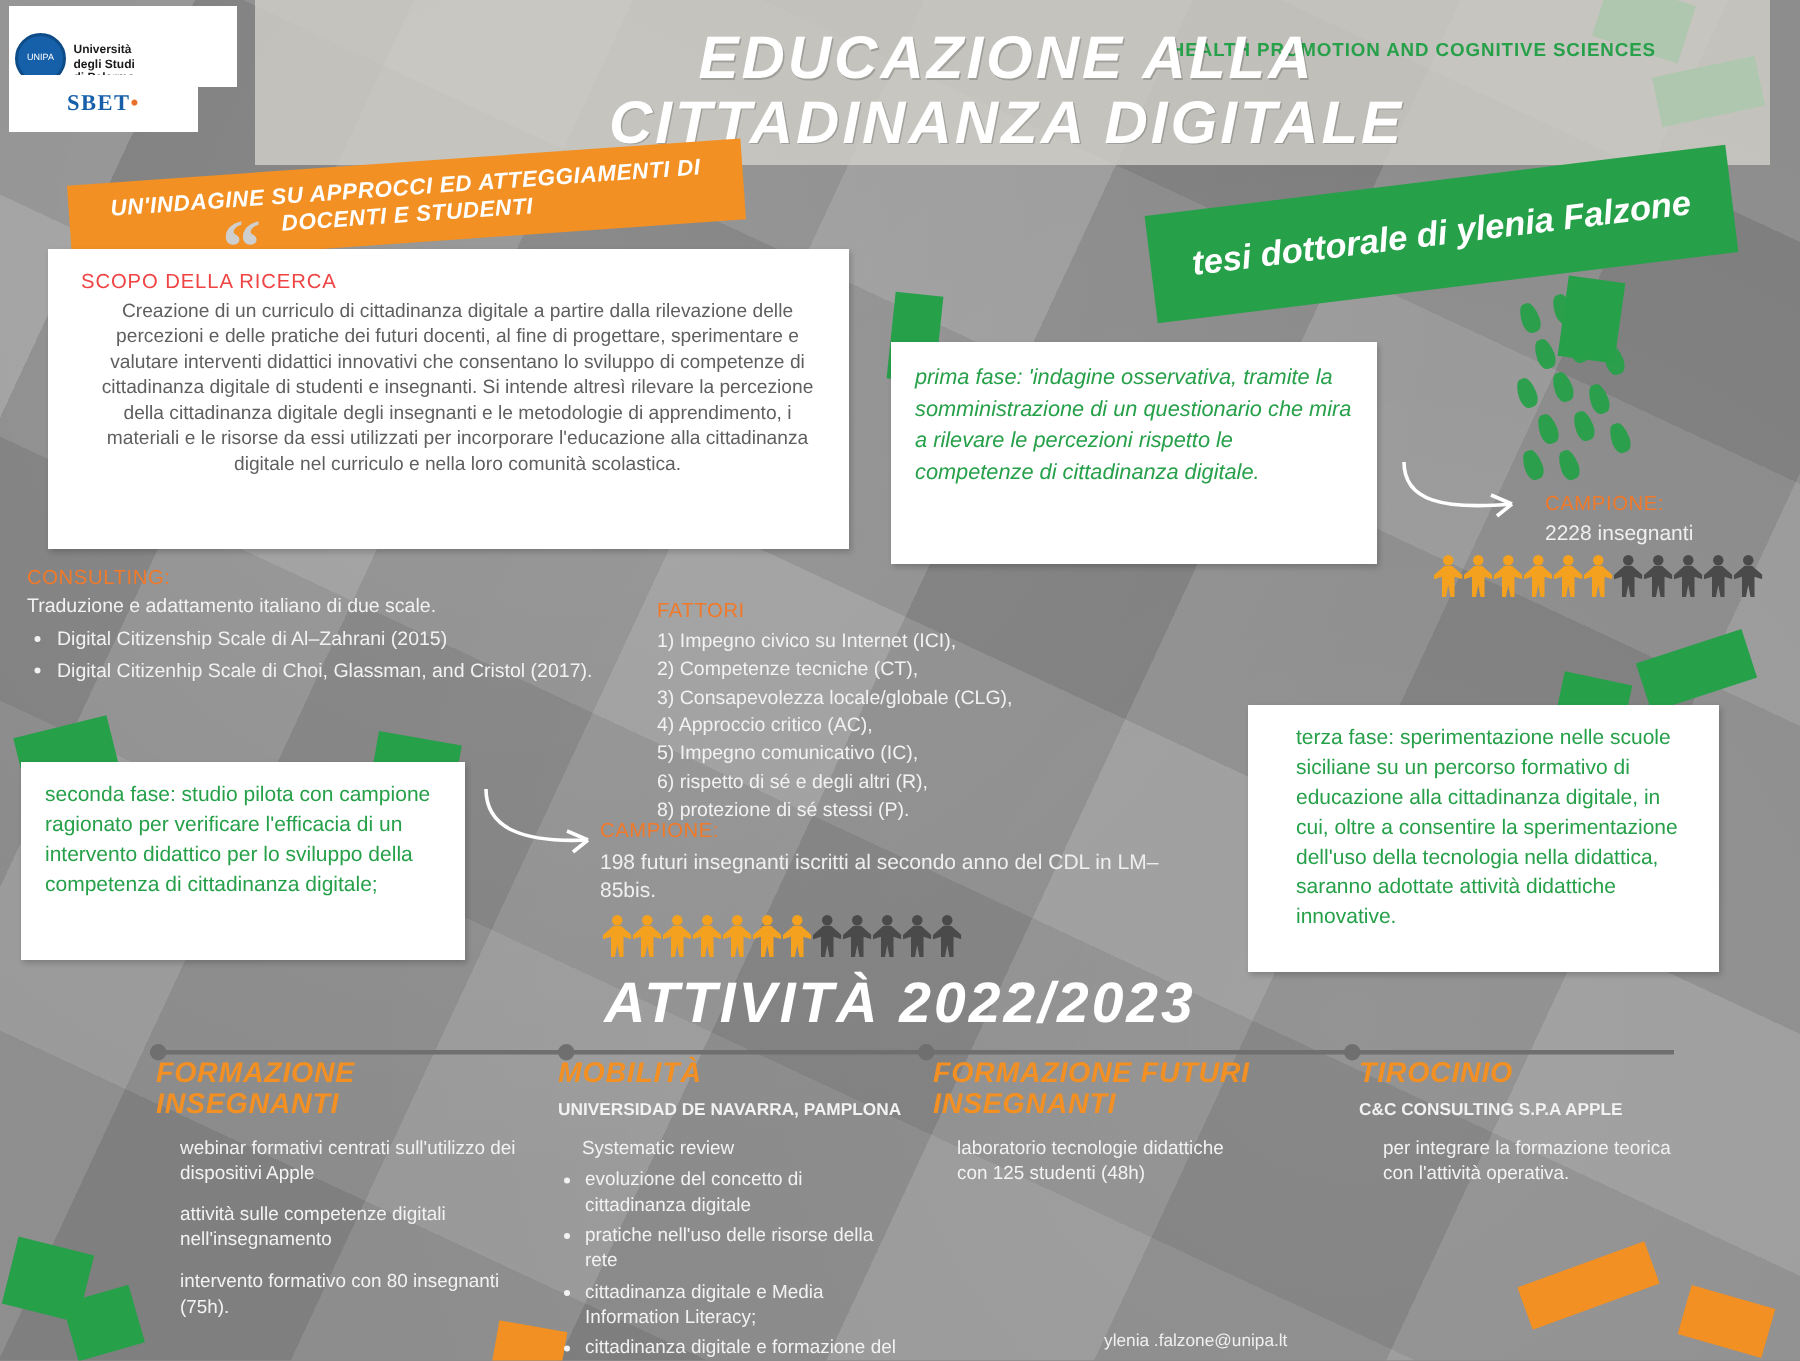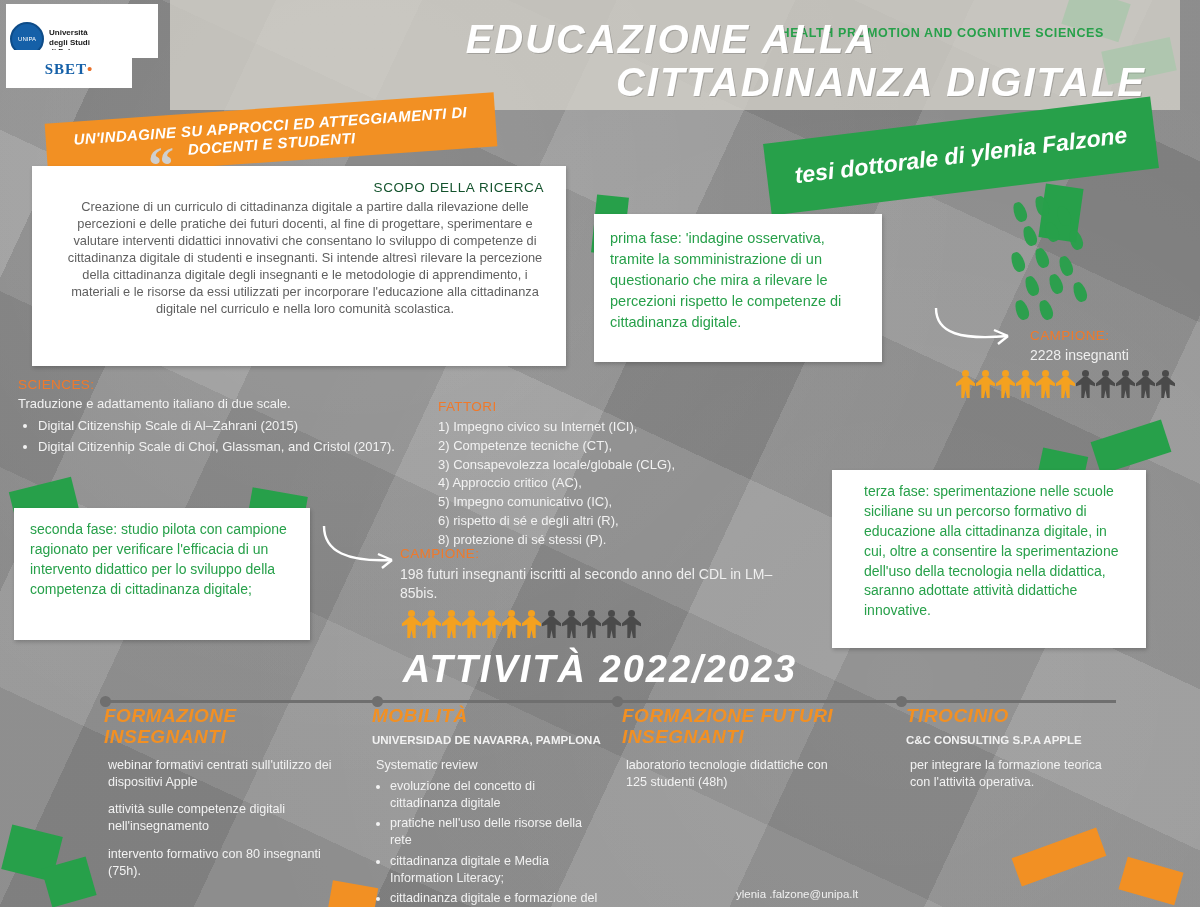--- a/index.html
+++ b/index.html
@@ -54,21 +54,21 @@
     color:#27a04a;font-weight:bold;font-size:12.5px;letter-spacing:.6px;
     text-align:right;
   }
   .header-title{
     left:196px;top:18px;width:950px;
     color:#ffffff;font-weight:bold;font-style:italic;
     font-size:40px;line-height:1.08;letter-spacing:2px;
     text-align:center;text-transform:uppercase;
     text-shadow:1px 1px 0 rgba(0,0,0,.18);
   }
-  .header-title .l2{display:block;text-align:right;}
+  .header-title .l2{display:block;}
 
   
   .tape{background:#27a04a;position:absolute;}
   .tape-tr1{right:74px;top:-6px;width:60px;height:40px;transform:rotate(18deg);}
   .tape-tr2{right:26px;top:44px;width:70px;height:34px;transform:rotate(-12deg);}
   .tape-tr3{right:120px;top:186px;width:38px;height:54px;transform:rotate(8deg);}
   .tape-mid{left:12px;top:484px;width:64px;height:34px;transform:rotate(-14deg);}
   .tape-mid2{left:250px;top:492px;width:56px;height:26px;transform:rotate(10deg);}
   .tape-green-r{right:32px;top:430px;width:74px;height:34px;transform:rotate(-18deg);}
   .tape-green-r2{right:114px;top:452px;width:46px;height:26px;transform:rotate(12deg);}
@@ -98,34 +98,34 @@
     line-height:1.2;text-align:center;
     display:flex;align-items:center;justify-content:center;
     box-sizing:border-box;padding:2px 10px;
   }
 
   
   .card{background:#fff;box-shadow:1px 2px 4px rgba(0,0,0,.20);position:absolute;box-sizing:border-box;}
 
   .card-scope{left:32px;top:166px;width:534px;height:200px;padding:14px 22px 10px 22px;}
   .card-scope .ttl{
-    text-align:right;color:#14532d;font-size:13.5px;letter-spacing:.6px;margin-bottom:3px;
+    text-align:left;color:#ef4444;font-size:13.5px;letter-spacing:.6px;margin-bottom:3px;
     text-transform:uppercase;
   }
   .card-scope .body{
     text-align:center;color:#5f5f5f;font-size:12.8px;line-height:1.33;margin-left:12px;
   }
   .quote{
     position:absolute;color:#cfcfcf;font-weight:bold;font-size:52px;line-height:1;
     font-family:"Liberation Serif", serif;
   }
   .quote-open{left:148px;top:140px;}
   .quote-close{left:406px;top:336px;}
 
-  .card-fase1{left:594px;top:214px;width:288px;height:148px;padding:14px 16px;}
+  .card-fase1{left:594px;top:228px;width:324px;height:148px;padding:14px 16px;font-style:italic;}
   .card-fase1 .body{color:#27a04a;font-size:14.5px;line-height:1.45;}
 
   .card-fase2{left:14px;top:508px;width:296px;height:132px;padding:12px 16px;}
   .card-fase2 .body{color:#27a04a;font-size:14px;line-height:1.42;}
 
   .card-fase3{left:832px;top:470px;width:314px;height:178px;padding:12px 16px;}
   .card-fase3 .body{color:#27a04a;font-size:14px;line-height:1.42;margin-left:16px;}
 
   
   .lbl-orange{color:#f0792a;font-size:13.5px;letter-spacing:.4px;}
@@ -163,21 +163,21 @@
   }
   .timeline{left:100px;top:700px;width:1016px;height:3px;background:#6f6f6f;}
   .tl-dot{position:absolute;top:-4px;width:11px;height:11px;border-radius:50%;background:#6f6f6f;}
 
   .col{position:absolute;box-sizing:border-box;}
   .col h4{
     margin:0;color:#f29023;font-weight:bold;font-style:italic;font-size:19px;
     line-height:1.08;text-transform:uppercase;letter-spacing:.5px;
   }
   .col .sub{color:#f2f2f2;font-weight:bold;font-size:11.5px;line-height:1.25;margin-top:6px;text-transform:uppercase;}
-  .col p{margin:10px 0 0 4px;color:#f2f2f2;font-size:12.6px;line-height:1.36;}
+  .col p{margin:10px 0 0 16px;color:#f2f2f2;font-size:12.6px;line-height:1.36;}
   .col ul{margin:4px 0 0 0;padding-left:18px;color:#f2f2f2;font-size:12.6px;line-height:1.36;}
   .col li{margin-bottom:3px;}
 
   .col-1{left:104px;top:706px;width:248px;}
   .col-2{left:372px;top:706px;width:232px;}
   .col-3{left:622px;top:706px;width:216px;}
   .col-4{left:906px;top:706px;width:214px;}
 
   .email{left:736px;top:888px;color:#f0f0f0;font-size:11.5px;}
   .dots-dec{position:absolute;right:40px;top:196px;width:150px;height:150px;}
@@ -300,21 +300,21 @@
       <span class="head"></span>
       <span class="body"></span>
     </span>
   <span class="person p-dk">
       <span class="head"></span>
       <span class="body"></span>
     </span>
 </div>
 
 <div class="abs strumenti txt-white">
-  <div class="lbl-orange">SCIENCES:</div>
+  <div class="lbl-orange">CONSULTING:</div>
   <div>Traduzione e adattamento italiano di due scale.</div>
   <ul>
     <li>Digital Citizenship Scale di Al–Zahrani (2015)</li>
     <li>Digital Citizenhip Scale di Choi, Glassman, and Cristol (2017).</li>
   </ul>
 </div>
 
 <div class="abs fattori txt-white">
   <div class="lbl-orange">FATTORI</div>
   <div class="row">1) Impegno civico su Internet (ICI),</div>

